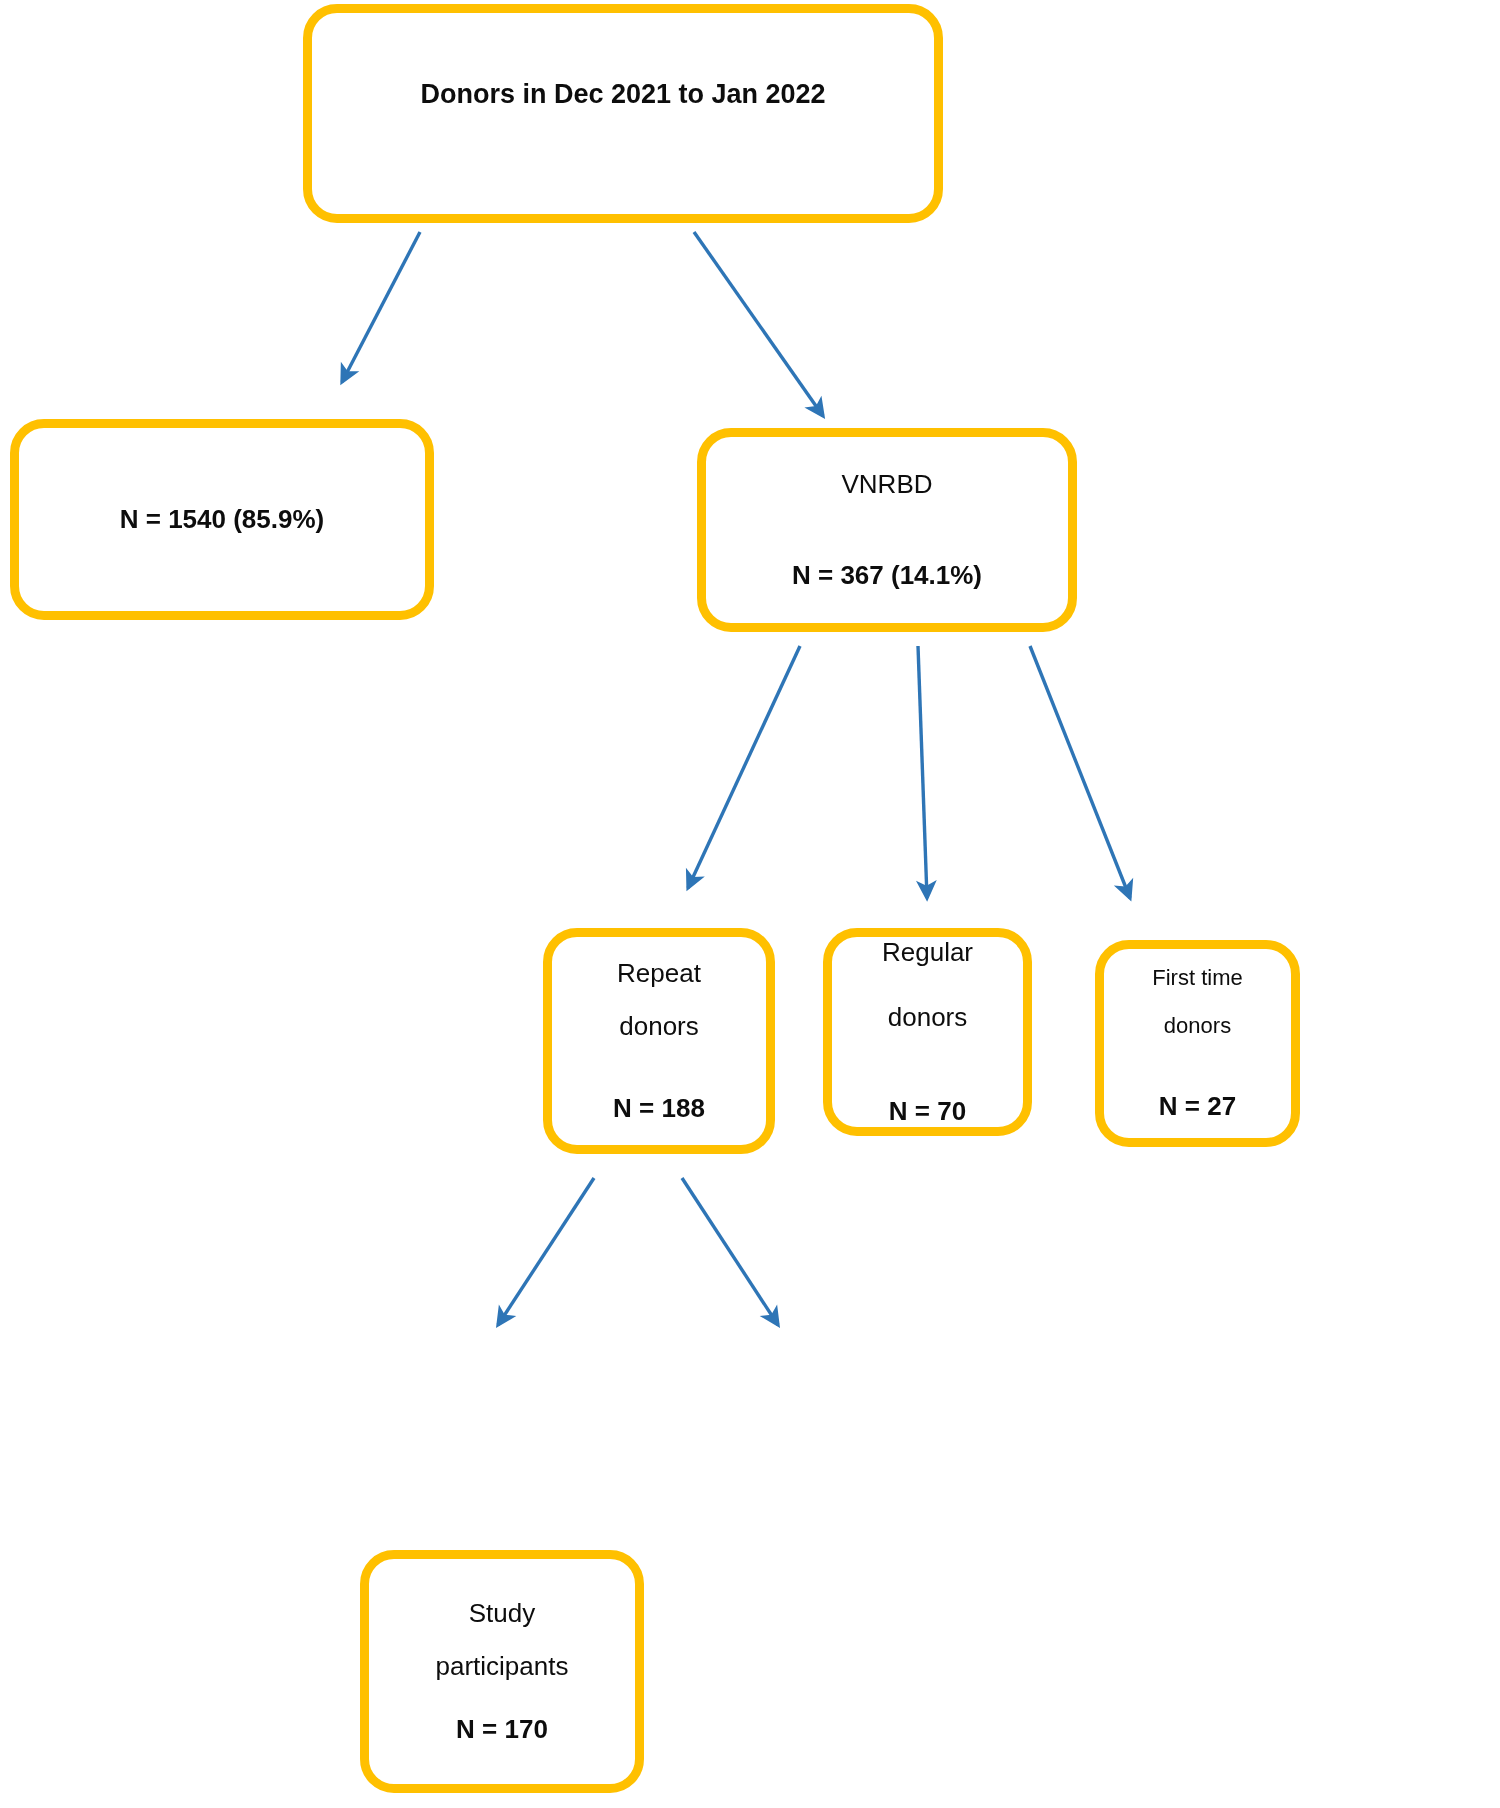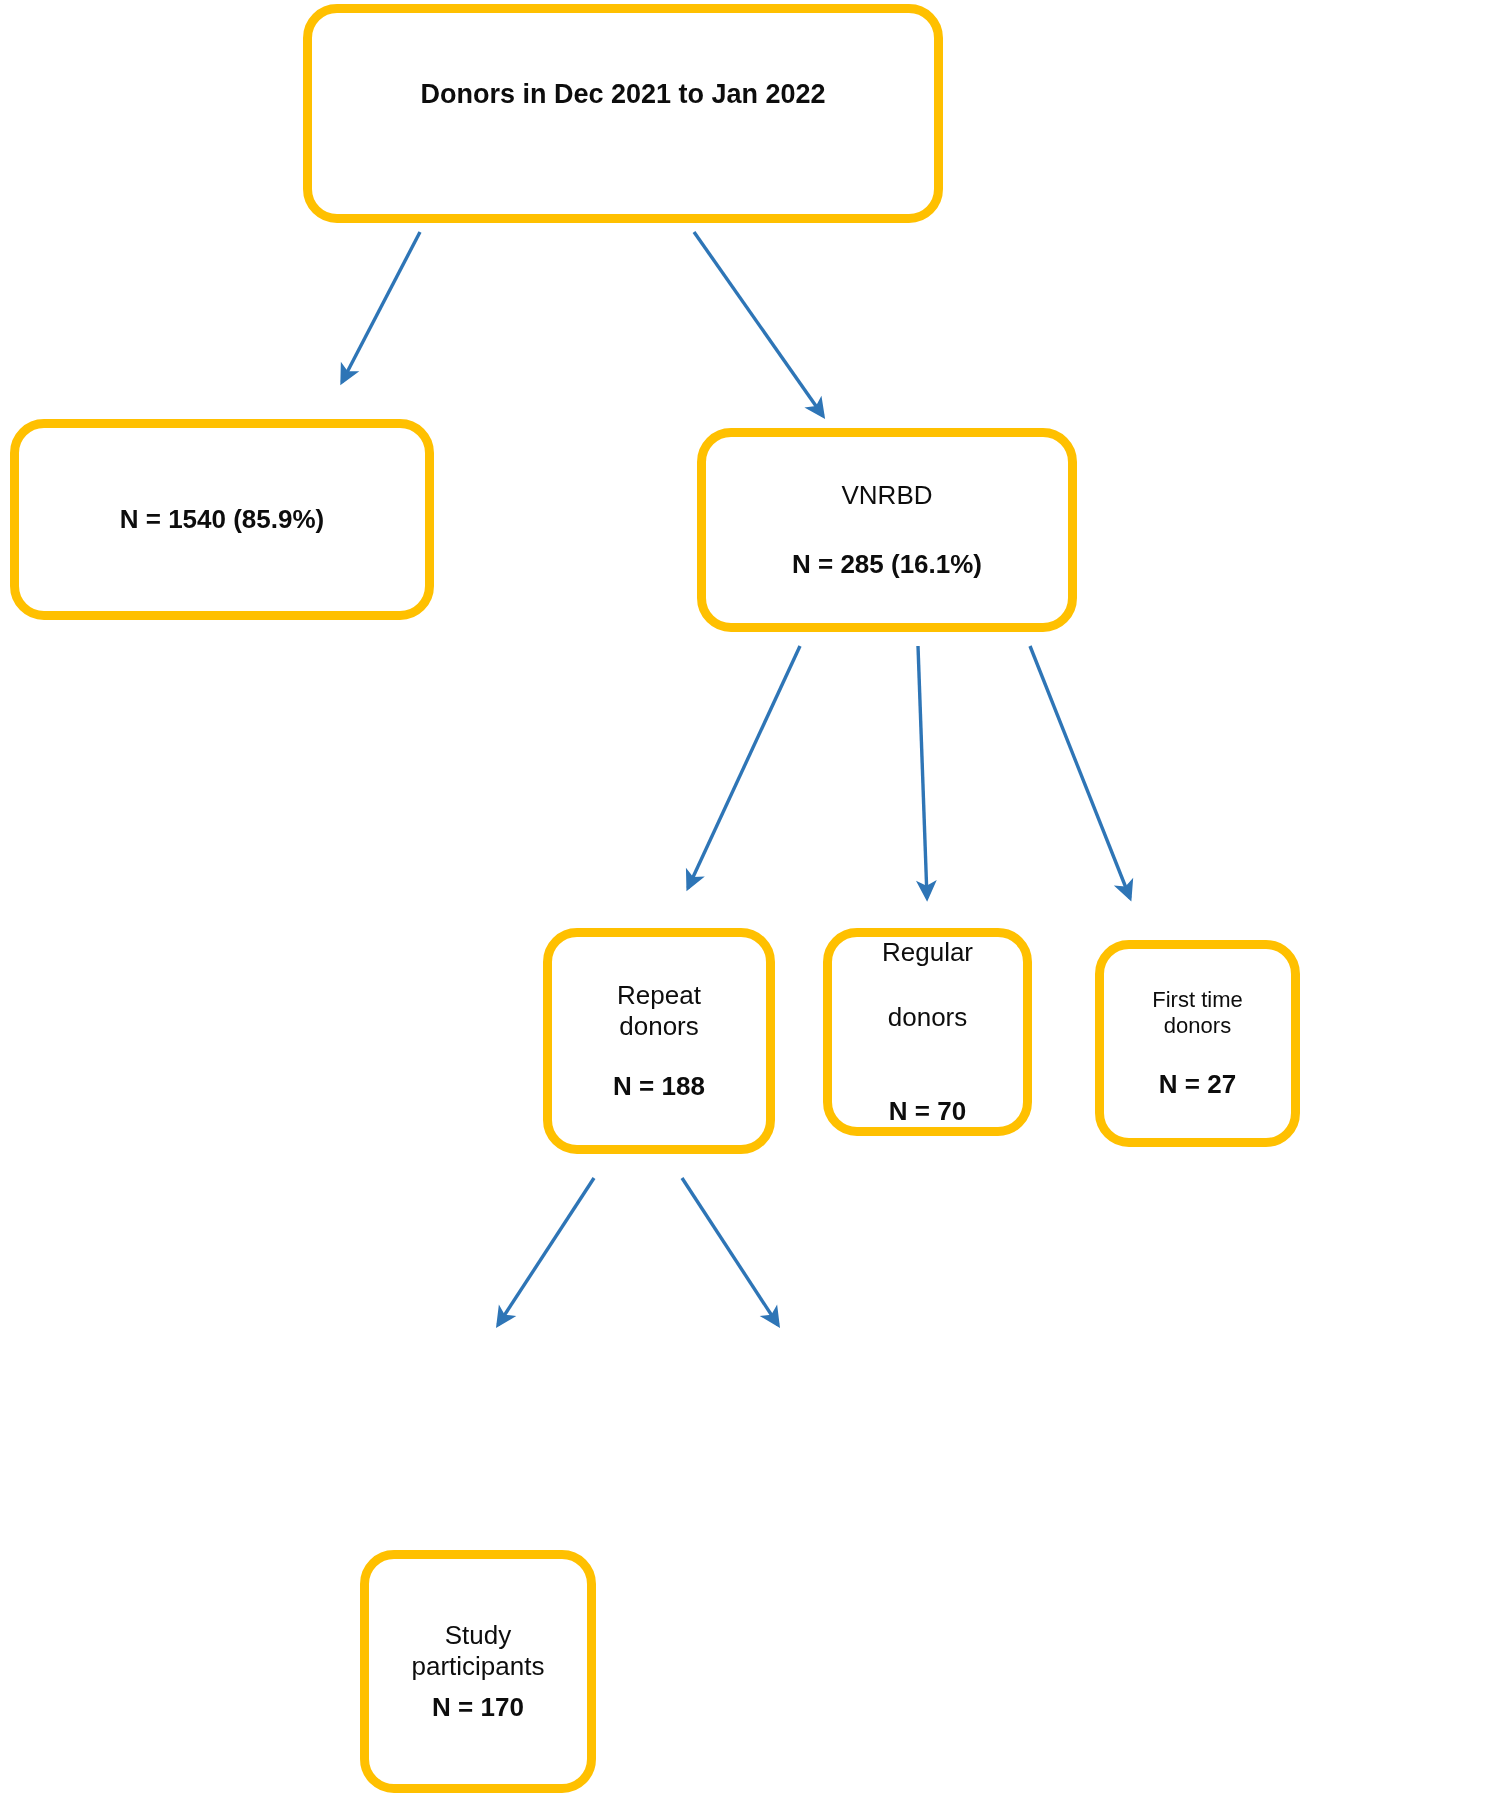--- a/index.html
+++ b/index.html
@@ -31,20 +31,21 @@
     box-sizing: border-box;
     background: #ffffff;
     border: 9px solid #FFC000;
     border-radius: 34px;
     display: flex;
     flex-direction: column;
     align-items: center;
     justify-content: center;
     color: #0d0d0d;
     z-index: 2;
+    gap: 22px;
   }
   .node .line {
     display: block;
     width: 100%;
     text-align: center;
     line-height: 1.18;
   }
   .node.align-left {
     align-items: flex-start;
   }
@@ -93,21 +94,21 @@
 
   #node-firsttime {
     left: 1095px; top: 940px; width: 205px; height: 207px;
     padding: 0 10px;
   }
   #node-firsttime .l1,
   #node-firsttime .l2 { font-size: 22px; font-weight: 400; }
   #node-firsttime .l3 { font-size: 26px; font-weight: 700; margin-top: 30px; }
 
   #node-study {
-    left: 360px; top: 1550px; width: 236px; height: 243px;
+    left: 360px; top: 1550px; width: 284px; height: 243px;
     padding: 0 12px;
   }
   #node-study .l1,
   #node-study .l2 { font-size: 26px; font-weight: 400; }
   #node-study .l3 { font-size: 26px; font-weight: 700; margin-top: 10px; }
 
   #node-noconsent {
     left: 665px; top: 1553px; width: 236px; height: 243px;
     padding: 0 18px;
   }
@@ -141,21 +142,21 @@
   <div class="node" id="node-root">
     <span class="line l1">Donors in Dec 2021 to Jan 2022</span>
   </div>
 
   <div class="node" id="node-family">
     <span class="line l2">N = 1540 (85.9%)</span>
   </div>
 
   <div class="node" id="node-vnrbd">
     <span class="line l1">VNRBD</span>
-    <span class="line l2">N = 285 (16.1%)</span>
+    <span class="line l2">N = 367 (14.1%)</span>
   </div>
 
   <div class="node" id="node-repeat">
     <span class="line l1">Repeat</span>
     <span class="line l2">donors</span>
     <span class="line l3">N = 188</span>
   </div>
 
   <div class="node" id="node-regular">
     <span class="line l1">Regular</span>

